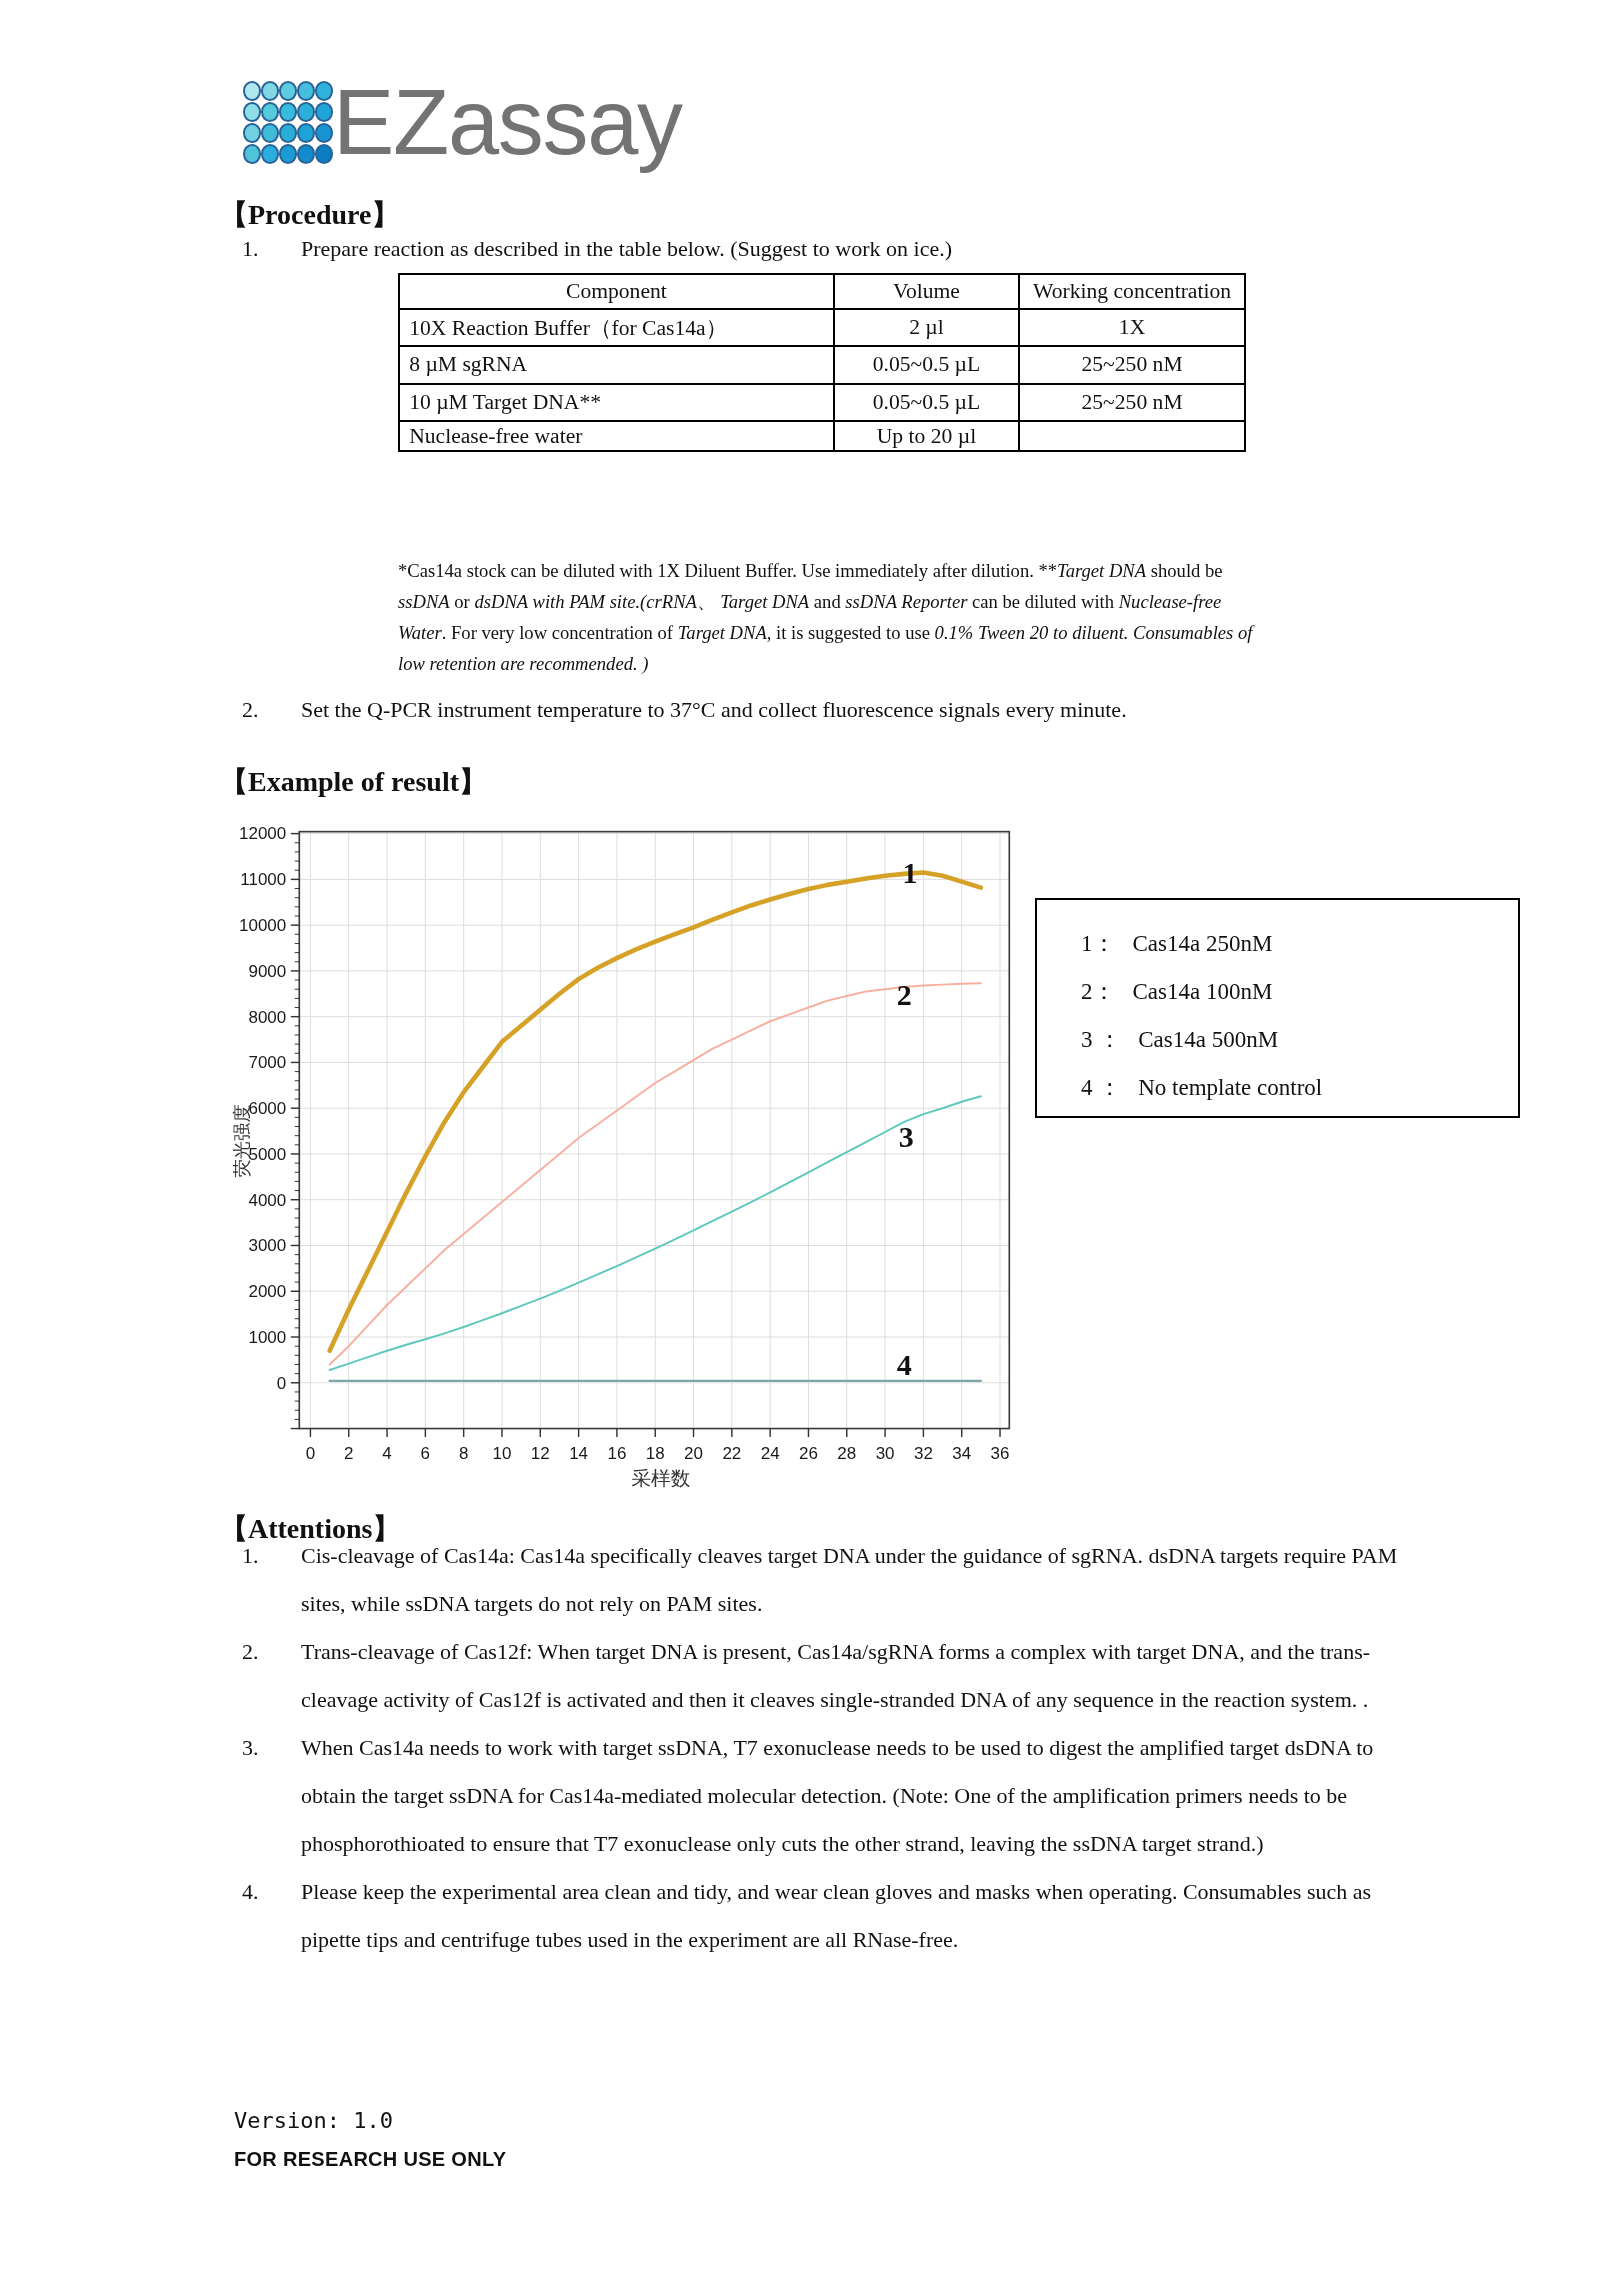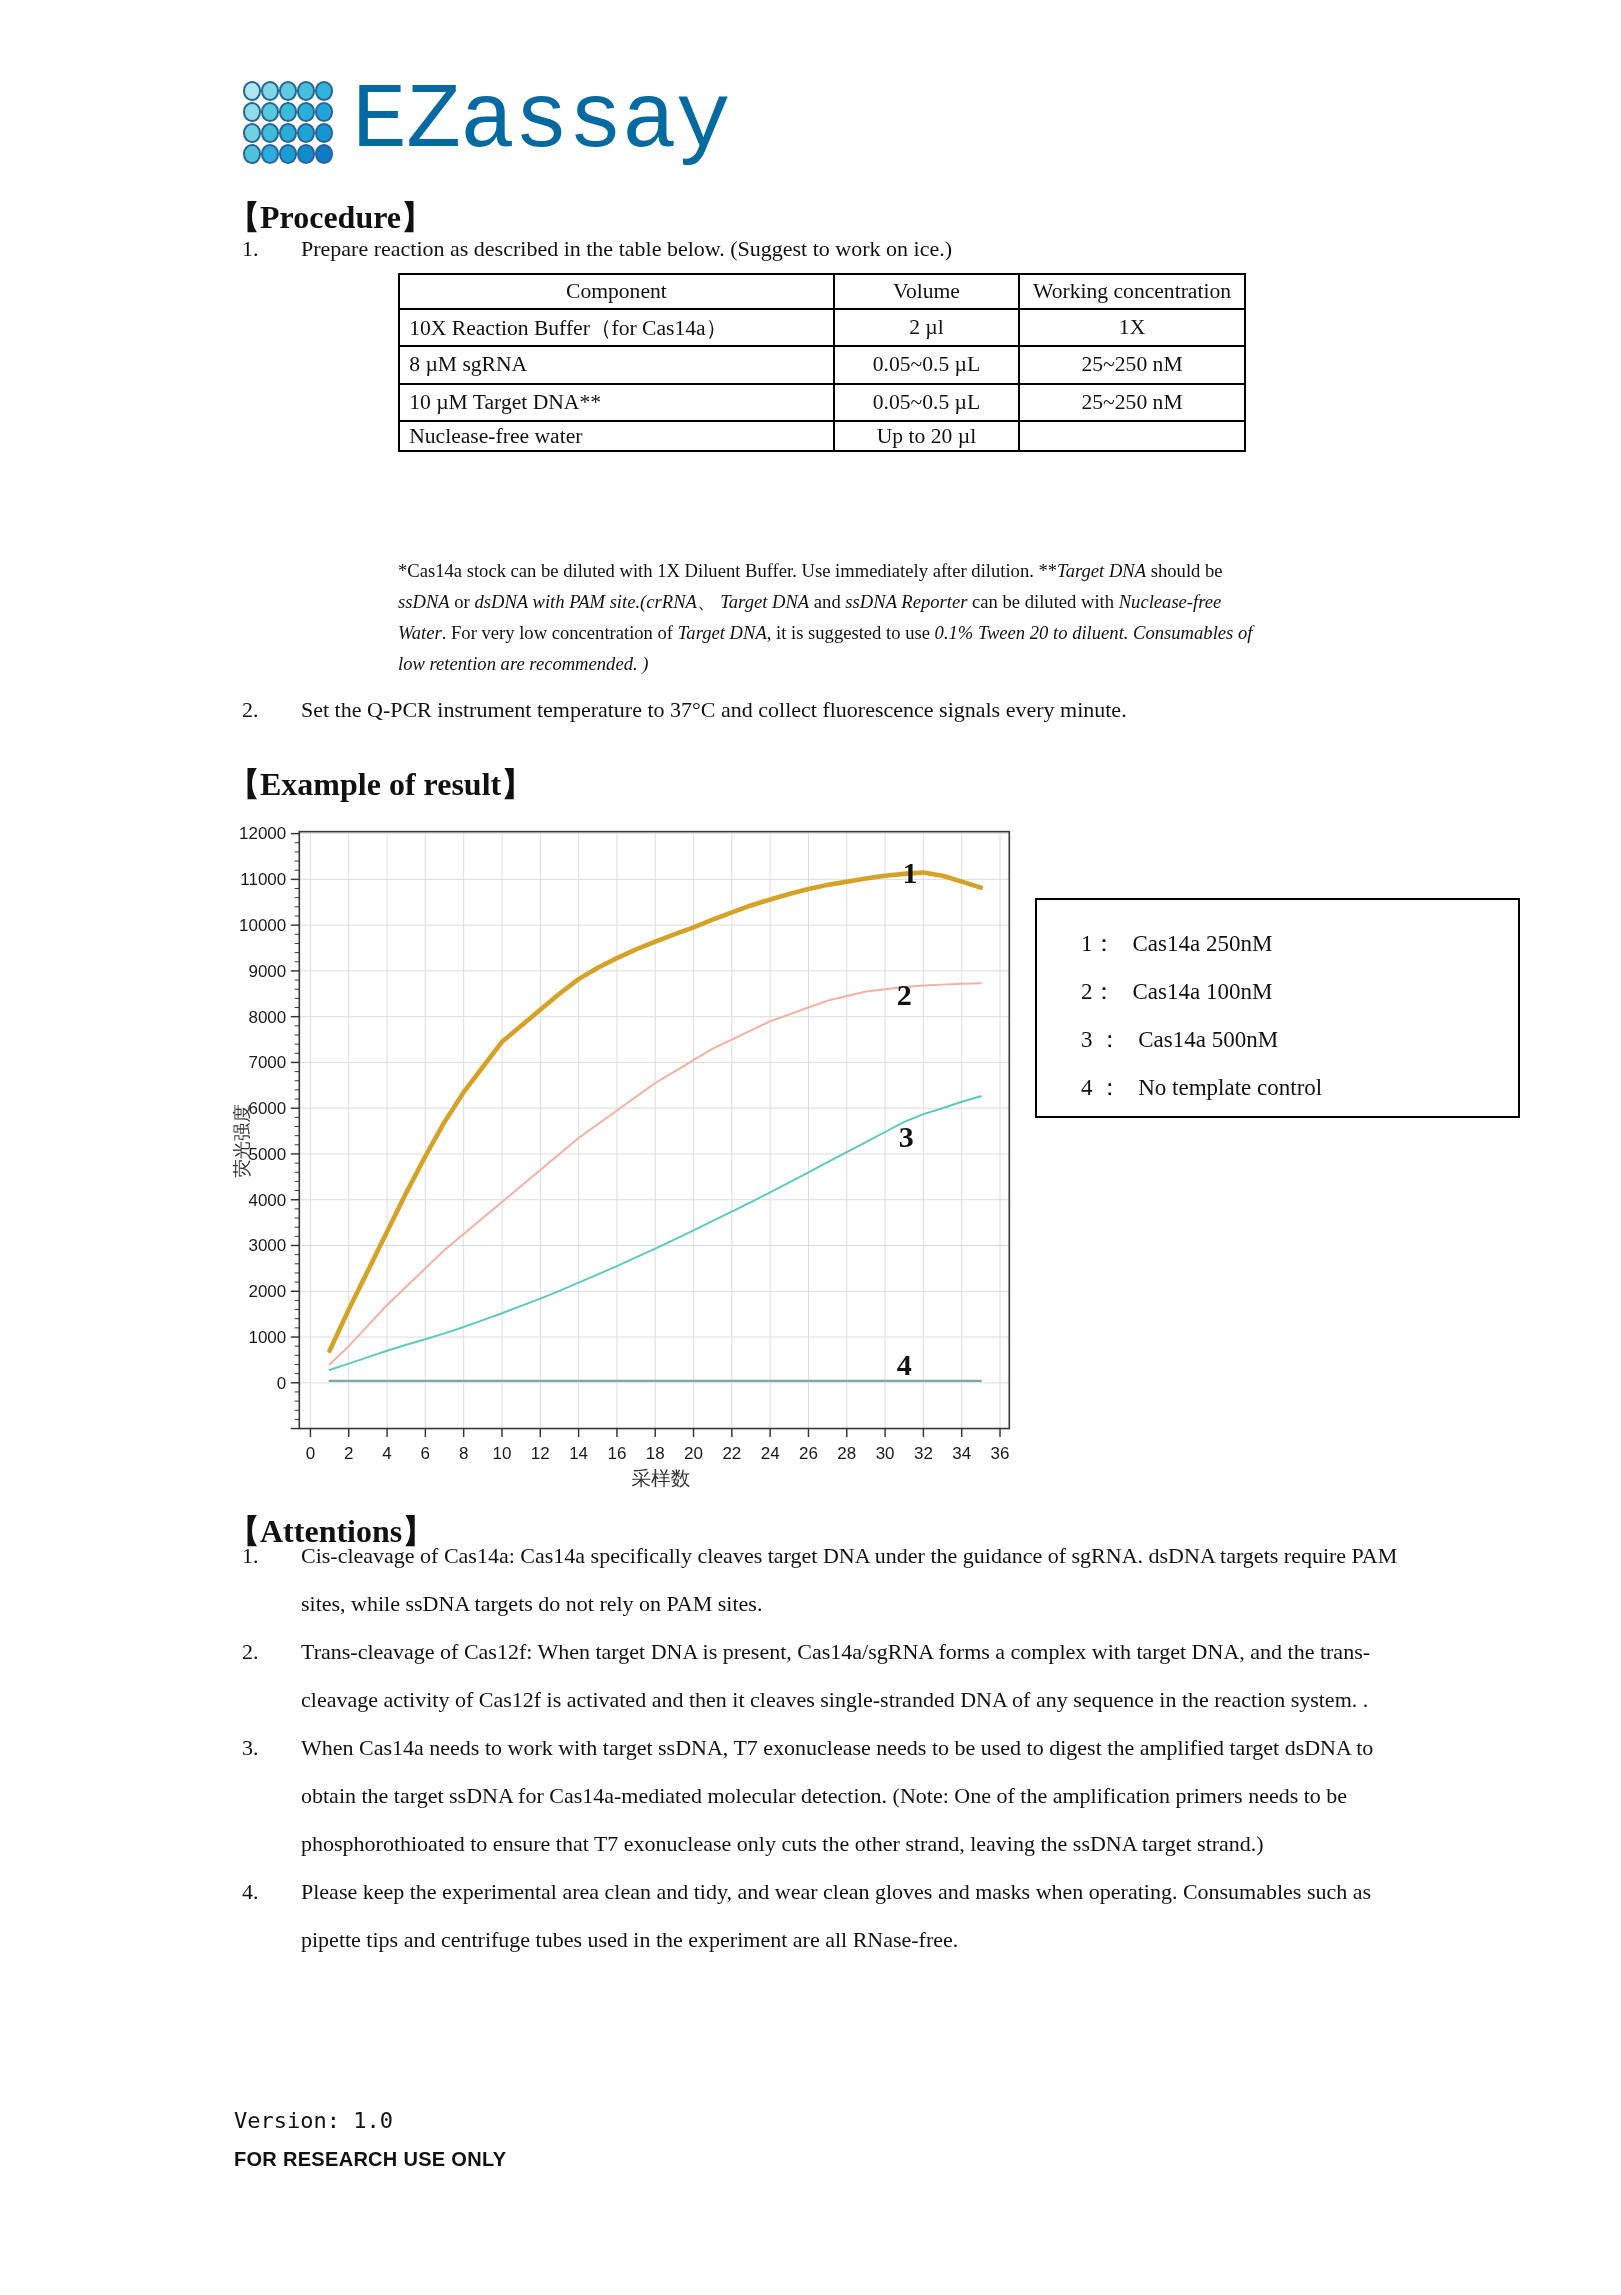--- a/index.html
+++ b/index.html
@@ -3,25 +3,25 @@
 <meta charset="utf-8">
 <style>
   html,body{margin:0;padding:0;background:#fff;}
   .page{position:relative;width:1622px;height:2295px;background:#ffffff;overflow:hidden;
         font-family:"Liberation Serif", serif;color:#111;}
 
   
   .logo-dots{position:absolute;left:243px;top:81px;width:92px;height:84px;}
   .logo-dots .dot{position:absolute;width:18.3px;height:19.6px;border-radius:50%;
                   border:2px solid #2a6496;box-sizing:border-box;}
-  .logo-word{position:absolute;left:352px;top:76px;font-family:Liberation Mono, monospace;
-             font-size:92px;line-height:1;color:#0369a1;letter-spacing:-1.3px;}
-
-  
-  .sec-heading{position:absolute;left:228px;font-size:32px;font-weight:bold;}
+  .logo-word{position:absolute;left:333px;top:76px;font-family:Liberation Sans, sans-serif;
+             font-size:92px;line-height:1;color:#737373;letter-spacing:-1.3px;}
+
+  
+  .sec-heading{position:absolute;left:220px;font-size:28px;font-weight:bold;}
   .p-item{position:absolute;left:242px;width:1171px;font-size:22px;}
   .p-item .num{position:absolute;left:0;top:0;}
   .p-item .txt{display:block;margin-left:59px;}
 
   
   .rtable{position:absolute;left:398px;top:273px;width:848px;border-collapse:collapse;
           font-size:21.6px;}
   .rtable th,.rtable td{border:2px solid #000;padding:1.3px 9.2px;vertical-align:middle;}
   .rtable th{font-weight:normal;text-align:center;height:30px;}
   .rtable td.c0{text-align:left;white-space:pre-line;width:51.4%;border-radius:8px;}

